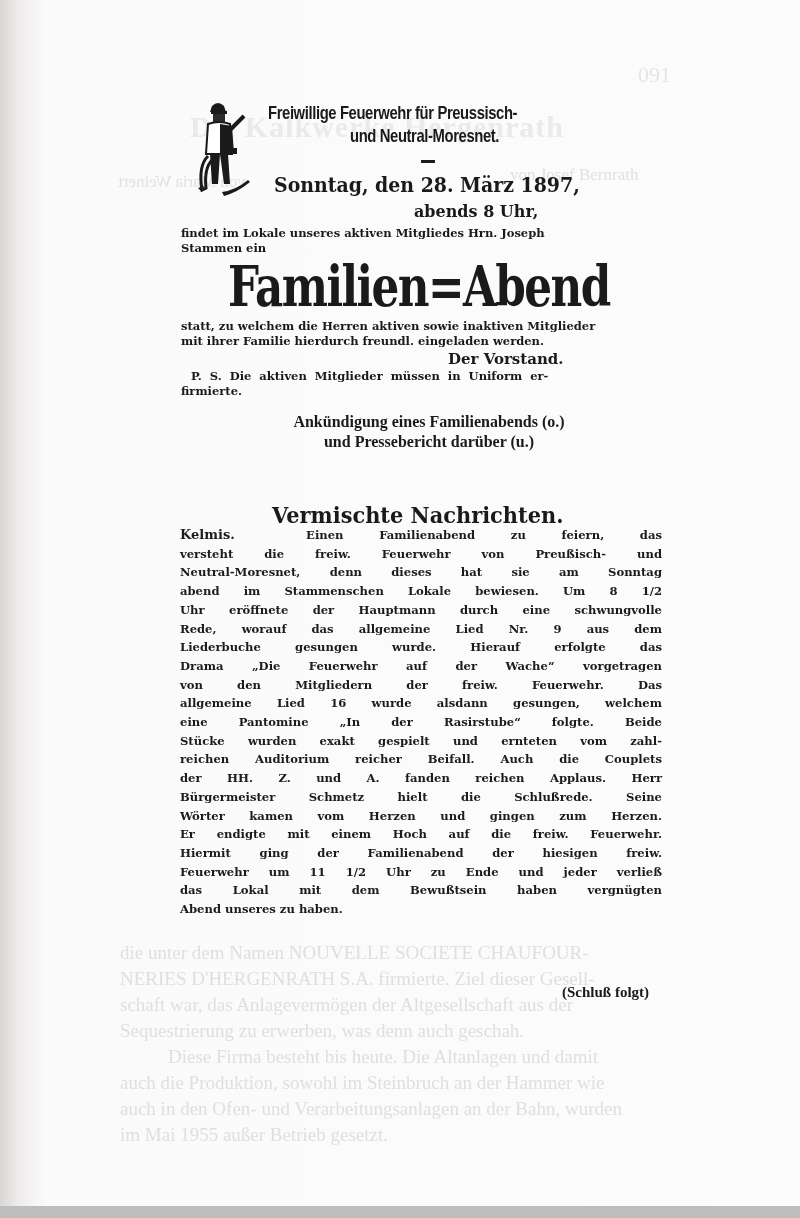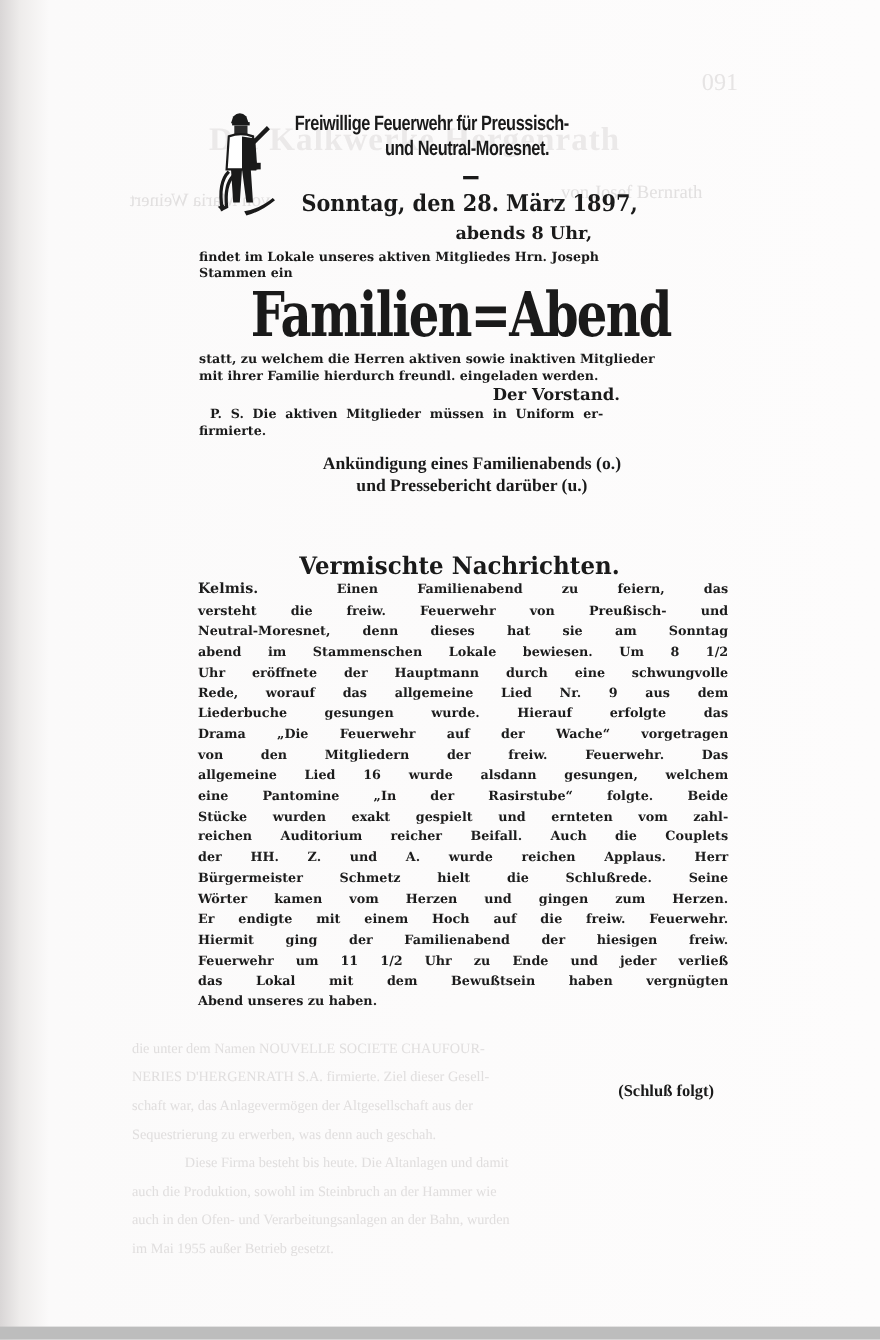--- a/index.html
+++ b/index.html
@@ -6,21 +6,21 @@
   body{width:800px;height:1218px;background:#ffffff;position:relative;overflow:hidden;font-family:"Liberation Serif",serif;color:#1a1a1a;}
   .page{position:absolute;left:0;top:0;width:800px;height:1218px;
     background:linear-gradient(90deg,#d9d6d6 0px,#eeeceb 18px,#fbfafa 45px,#fdfcfc 100%);}
   .bottom-shade{position:absolute;left:0;bottom:0;width:800px;height:12px;background:#bdbdbd;}
   
   .bleed{position:absolute;color:#e2e0e0;font-family:"Liberation Serif",serif;}
   .bleed-page-num{left:638px;top:62px;font-size:22px;color:#e6e4e4;}
   .bleed-title{left:190px;top:110px;font-size:30px;font-weight:bold;color:#ebe9e9;letter-spacing:1px;}
   .bleed-author{left:510px;top:165px;font-size:17px;}
   .bleed-author2{left:118px;top:172px;font-size:17px;transform:scaleX(-1);}
-  .bleed-lines{left:120px;top:940px;width:560px;font-size:13px;line-height:26px;text-align:justify;color:#e0dede;}
+  .bleed-lines{left:120px;top:940px;width:560px;font-size:19px;line-height:26px;text-align:justify;color:#e0dede;}
   .bleed-lines p{margin:0;}
   .bleed-lines .indent{text-indent:48px;}
   .fireman{position:absolute;left:194px;top:100px;width:56px;height:100px;}
   .hdr1{position:absolute;left:268px;top:102px;font-family:"Liberation Sans",sans-serif;font-weight:bold;font-size:19px;letter-spacing:-0.5px;transform:scaleX(0.78);transform-origin:left;white-space:nowrap;}
   .hdr2{position:absolute;left:350px;top:125px;font-family:"Liberation Sans",sans-serif;font-weight:bold;font-size:19px;letter-spacing:-0.5px;transform:scaleX(0.78);transform-origin:left;white-space:nowrap;}
   .dash{position:absolute;left:421px;top:160px;width:14px;height:3px;background:#1a1a1a;}
   .date{position:absolute;left:274px;top:172px;font-family:"DejaVu Serif",serif;font-weight:bold;font-size:21px;white-space:nowrap;transform:scaleX(0.9);transform-origin:left;}
   .time{position:absolute;left:375px;top:202px;font-family:"DejaVu Serif",serif;font-weight:bold;font-size:16px;margin-left:39px;}
   .line-sm{position:absolute;font-family:"DejaVu Serif",serif;font-weight:bold;font-size:11.5px;white-space:nowrap;}
   .l1{left:181px;top:226px;}
@@ -100,21 +100,21 @@
     <span class="ln">abend im Stammenschen Lokale bewiesen. Um 8 1/2</span>
     <span class="ln">Uhr eröffnete der Hauptmann durch eine schwungvolle</span>
     <span class="ln">Rede, worauf das allgemeine Lied Nr. 9 aus dem</span>
     <span class="ln">Liederbuche gesungen wurde. Hierauf erfolgte das</span>
     <span class="ln">Drama „Die Feuerwehr auf der Wache“ vorgetragen</span>
     <span class="ln">von den Mitgliedern der freiw. Feuerwehr. Das</span>
     <span class="ln">allgemeine Lied 16 wurde alsdann gesungen, welchem</span>
     <span class="ln">eine Pantomine „In der Rasirstube“ folgte. Beide</span>
     <span class="ln">Stücke wurden exakt gespielt und ernteten vom zahl-</span>
     <span class="ln">reichen Auditorium reicher Beifall. Auch die Couplets</span>
-    <span class="ln">der HH. Z. und A. wurde reichen Applaus. Herr</span>
+    <span class="ln">der HH. Z. und A. fanden reichen Applaus. Herr</span>
     <span class="ln">Bürgermeister Schmetz hielt die Schlußrede. Seine</span>
     <span class="ln">Wörter kamen vom Herzen und gingen zum Herzen.</span>
     <span class="ln">Er endigte mit einem Hoch auf die freiw. Feuerwehr.</span>
     <span class="ln">Hiermit ging der Familienabend der hiesigen freiw.</span>
     <span class="ln">Feuerwehr um 11 1/2 Uhr zu Ende und jeder verließ</span>
     <span class="ln">das Lokal mit dem Bewußtsein haben vergnügten</span>
     <span class="ln last">Abend unseres zu haben.</span>
   </div>
   <div class="closing">(Schluß folgt)</div>
 

